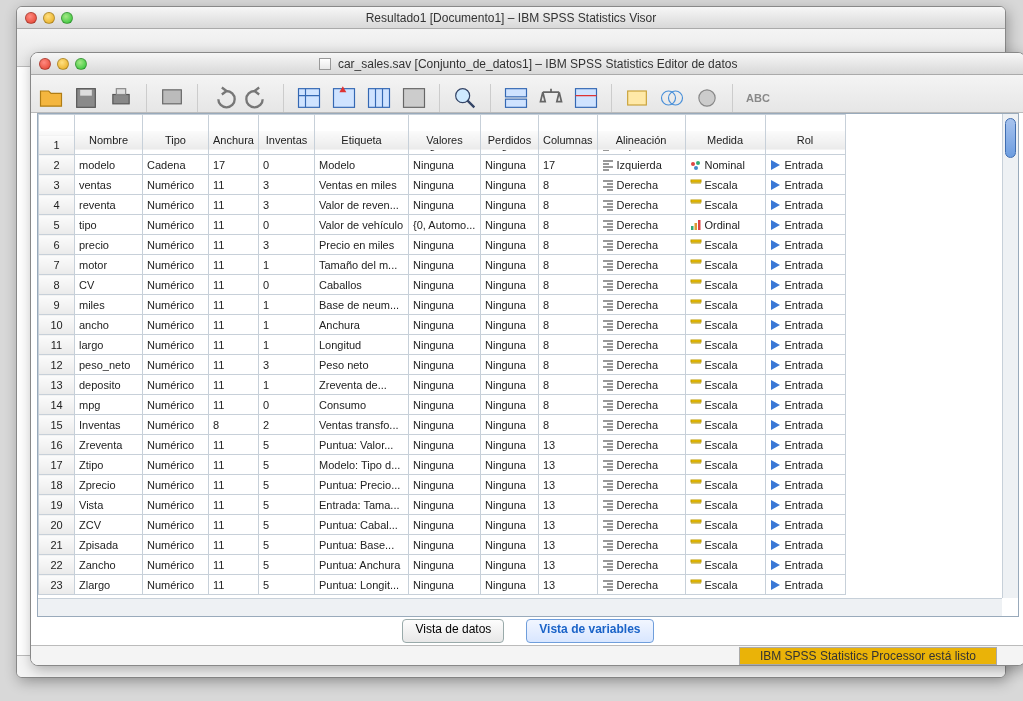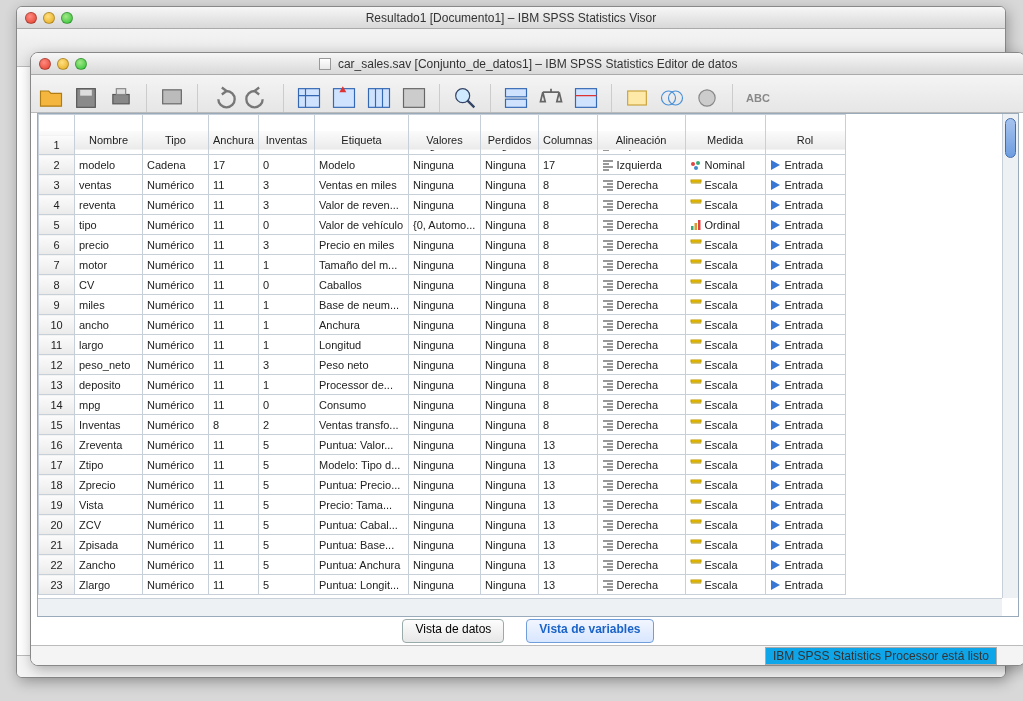--- a/index.html
+++ b/index.html
@@ -25,21 +25,21 @@
   table.grid td { background: #fff; }
   .scrollbar-v { position: absolute; right: 0; top: 0; bottom: 18px; width: 16px; background: #eef1f4; border-left: 1px solid #c7d0d9; }
   .scrollbar-v .thumb { position: absolute; left: 2px; right: 2px; top: 4px; height: 40px; background: linear-gradient(#a7c3ee,#6d9de0); border: 1px solid #3f6db0; border-radius: 6px; }
   .scrollbar-h { position: absolute; left: 0; right: 16px; bottom: 0; height: 18px; background: #eef1f4; border-top: 1px solid #c7d0d9; }
   .ic { display:inline-flex; align-items:center; margin-right:3px; }
   .ic svg { width:12px; height:12px; }
   .bottom-tabs { position: absolute; left: 0; right: 0; bottom: 22px; height: 24px; display:flex; justify-content:center; gap: 22px; }
   .tab { font-size: 12px; padding: 2px 12px; border: 1px solid #9aa; border-radius: 4px; background: linear-gradient(#fdfdfd,#e7e7e7); }
   .tab.active { font-weight: bold; color:#1a63c8; background: linear-gradient(#f2f6ff,#d8e6ff); border-color:#6f9edb;}
   .statusbar { position: absolute; left: 0; right: 0; bottom: 0; height: 20px; border-top: 1px solid #bbb; background:#f4f4f4; font-size: 12px; color:#333; display:flex; align-items:center; justify-content:flex-end; padding-right: 28px; }
-  .statusbox { border:1px solid #aaa; padding:1px 7px; background:#0ea5e9; }
+  .statusbox { border:1px solid #aaa; padding:1px 20px; background:#eab308; }
   .cell-flex { display:flex; align-items:center; }
   
   .c-nombre{width:68px}.c-tipo{width:66px}.c-anch{width:50px}.c-dec{width:56px}.c-etiq{width:94px}.c-val{width:72px}.c-perd{width:58px}.c-cols{width:56px}.c-ali{width:88px}.c-med{width:80px}.c-rol{width:80px}
   
   .bgtoolbar { height: 38px; background: linear-gradient(#f4f4f4,#e6e6e6); border-bottom:1px solid #bbb; }
   .bgbottom { position:absolute; left:0; right:0; bottom:0; height:22px; border-top:1px solid #bbb; background:#f4f4f4;}
 </style>
 </head>
 <body>
 
@@ -702,21 +702,21 @@
                 <span>Entrada</span>
               </div>
             </td>
           </tr>
           <tr>
             <th class="rowhdr">13</th>
             <td class="c-nombre">deposito</td>
             <td class="c-tipo">Numérico</td>
             <td class="c-anch">11</td>
             <td class="c-dec">1</td>
-            <td class="c-etiq">Processor de...</td>
+            <td class="c-etiq">Zreventa de...</td>
             <td class="c-val">Ninguna</td>
             <td class="c-perd">Ninguna</td>
             <td class="c-cols">8</td>
             <td class="c-ali">
               <div class="cell-flex">
                 <span class="ic">
                   <svg viewBox="0 0 12 12">
                     <path stroke="#333" stroke-width="1.2" d="M1 2h10M5 5h6M1 8h10M5 11h6"></path>
                   </svg>
                 </span>
@@ -954,21 +954,21 @@
                 <span>Entrada</span>
               </div>
             </td>
           </tr>
           <tr>
             <th class="rowhdr">19</th>
             <td class="c-nombre">Vista</td>
             <td class="c-tipo">Numérico</td>
             <td class="c-anch">11</td>
             <td class="c-dec">5</td>
-            <td class="c-etiq">Precio:  Tama...</td>
+            <td class="c-etiq">Entrada:  Tama...</td>
             <td class="c-val">Ninguna</td>
             <td class="c-perd">Ninguna</td>
             <td class="c-cols">13</td>
             <td class="c-ali">
               <div class="cell-flex">
                 <span class="ic">
                   <svg viewBox="0 0 12 12">
                     <path stroke="#333" stroke-width="1.2" d="M1 2h10M5 5h6M1 8h10M5 11h6"></path>
                   </svg>
                 </span>

